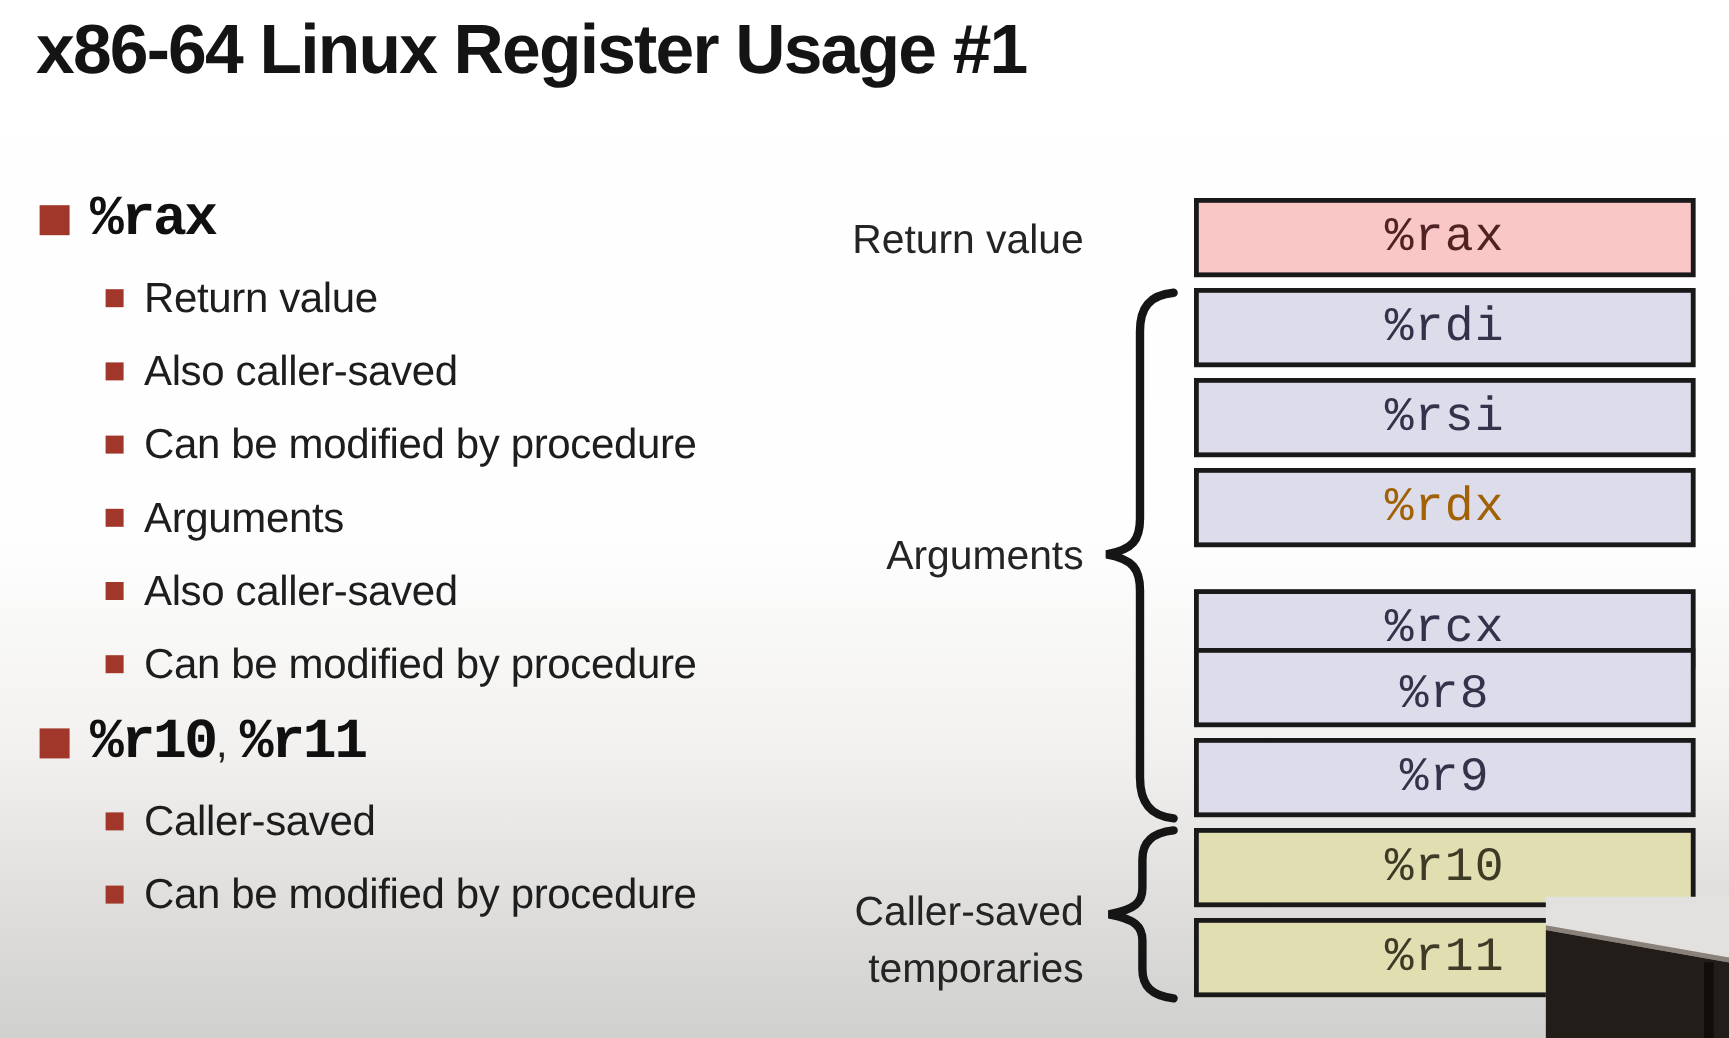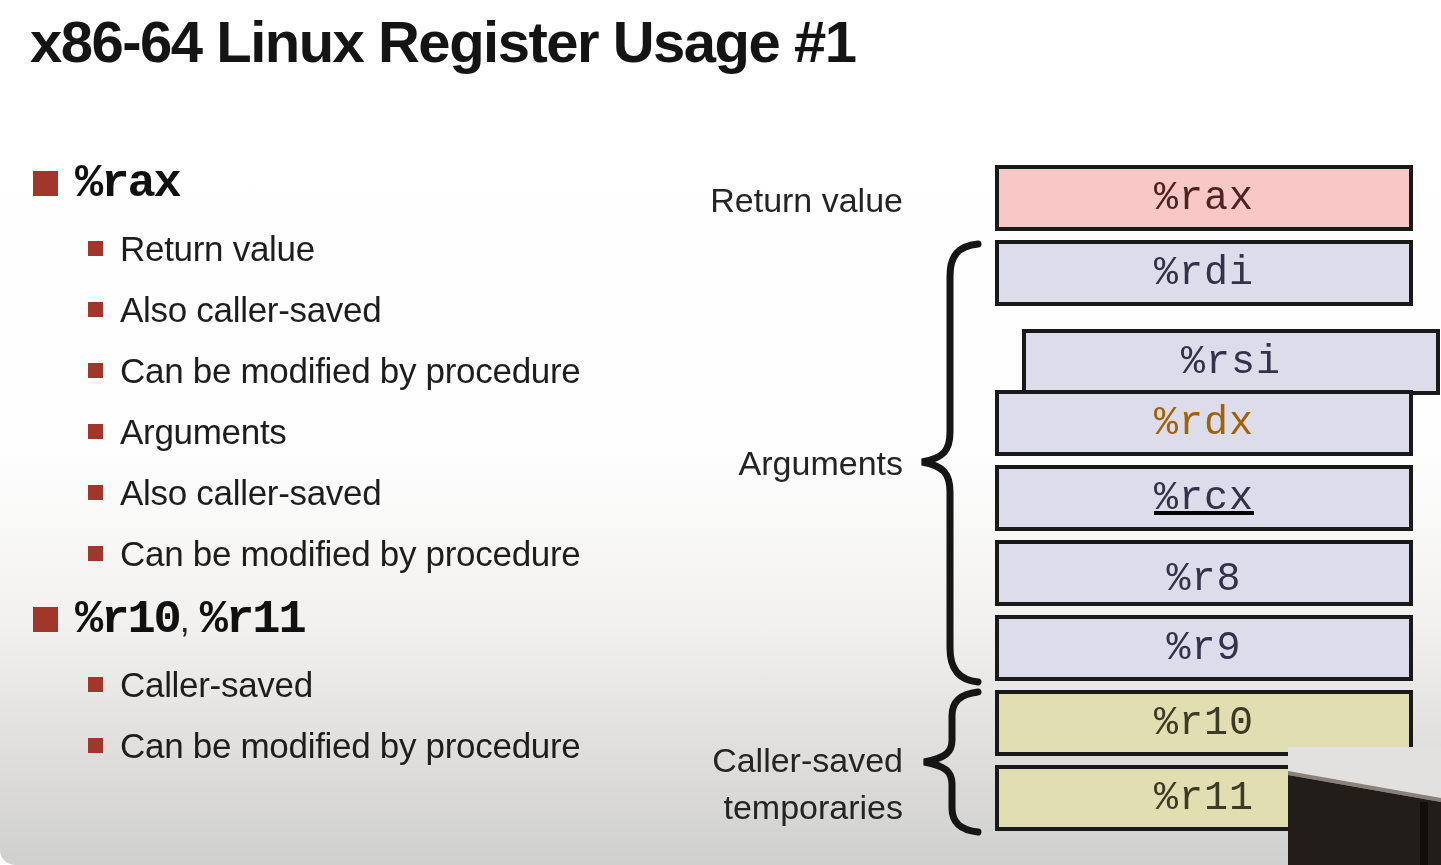--- a/index.html
+++ b/index.html
@@ -4,21 +4,20 @@
 <style>
   html,body{margin:0;padding:0;}
   body{
     width:1441px;height:865px;overflow:hidden;
     font-family:"Liberation Sans",sans-serif;
     background:#fff;
   }
   #slide{
     position:relative;width:1441px;height:865px;
     background:linear-gradient(180deg,#ffffff 0%,#fefefe 52%,#f2f1ef 72%,#dedddb 88%,#d0d0ce 100%);
-    border-radius:15px;
   }
   
   #title{
     position:absolute;left:30px;top:8px;
     font-size:58px;font-weight:700;letter-spacing:-1.5px;color:#141414;
     white-space:nowrap;
   }
   
   #bullets{position:absolute;left:33px;top:148px;width:690px;}
   .b-head{display:flex;align-items:center;height:70px;}
@@ -121,27 +120,27 @@
     <path d="M 64 6 C 46 8, 38 16, 38 30 L 38 54 C 38 66, 32 72, 10 76 C 32 80, 38 86, 38 98 L 38 122 C 38 136, 46 144, 64 146" fill="none" stroke="#151515" stroke-width="7" stroke-linecap="round"></path>
   </svg>
 
   <div id="reg-stack">
       <div class="reg-box" style="top: 165px; background: rgb(249, 199, 197);">
         <span class="reg-text" style="color: rgb(79, 35, 35);">%rax</span>
       </div>
       <div class="reg-box" style="top: 240px; background: rgb(220, 220, 235);">
         <span class="reg-text" style="color: rgb(50, 50, 74);">%rdi</span>
       </div>
-      <div class="reg-box" style="top: 329px; background: rgb(220, 220, 235); margin-left: 27px;">
+      <div class="reg-box" style="top: 315px; background: rgb(220, 220, 235);">
         <span class="reg-text" style="color: rgb(50, 50, 74);">%rsi</span>
       </div>
       <div class="reg-box" style="top: 390px; background: rgb(220, 220, 235);">
         <span class="reg-text" style="color: #a16207;">%rdx</span>
       </div>
-      <div class="reg-box" style="top: 465px; background: rgb(220, 220, 235); text-decoration: underline;">
+      <div class="reg-box" style="top: 491px; background: rgb(220, 220, 235);">
         <span class="reg-text" style="color: rgb(50, 50, 74);">%rcx</span>
       </div>
       <div class="reg-box" style="top: 540px; background: rgb(220, 220, 235); align-items: flex-end;">
         <span class="reg-text" style="color: rgb(50, 50, 74);">%r8</span>
       </div>
       <div class="reg-box" style="top: 615px; background: rgb(220, 220, 235);">
         <span class="reg-text" style="color: rgb(50, 50, 74);">%r9</span>
       </div>
       <div class="reg-box" style="top: 690px; background: rgb(225, 222, 177);">
         <span class="reg-text" style="color: rgb(61, 58, 38);">%r10</span>

